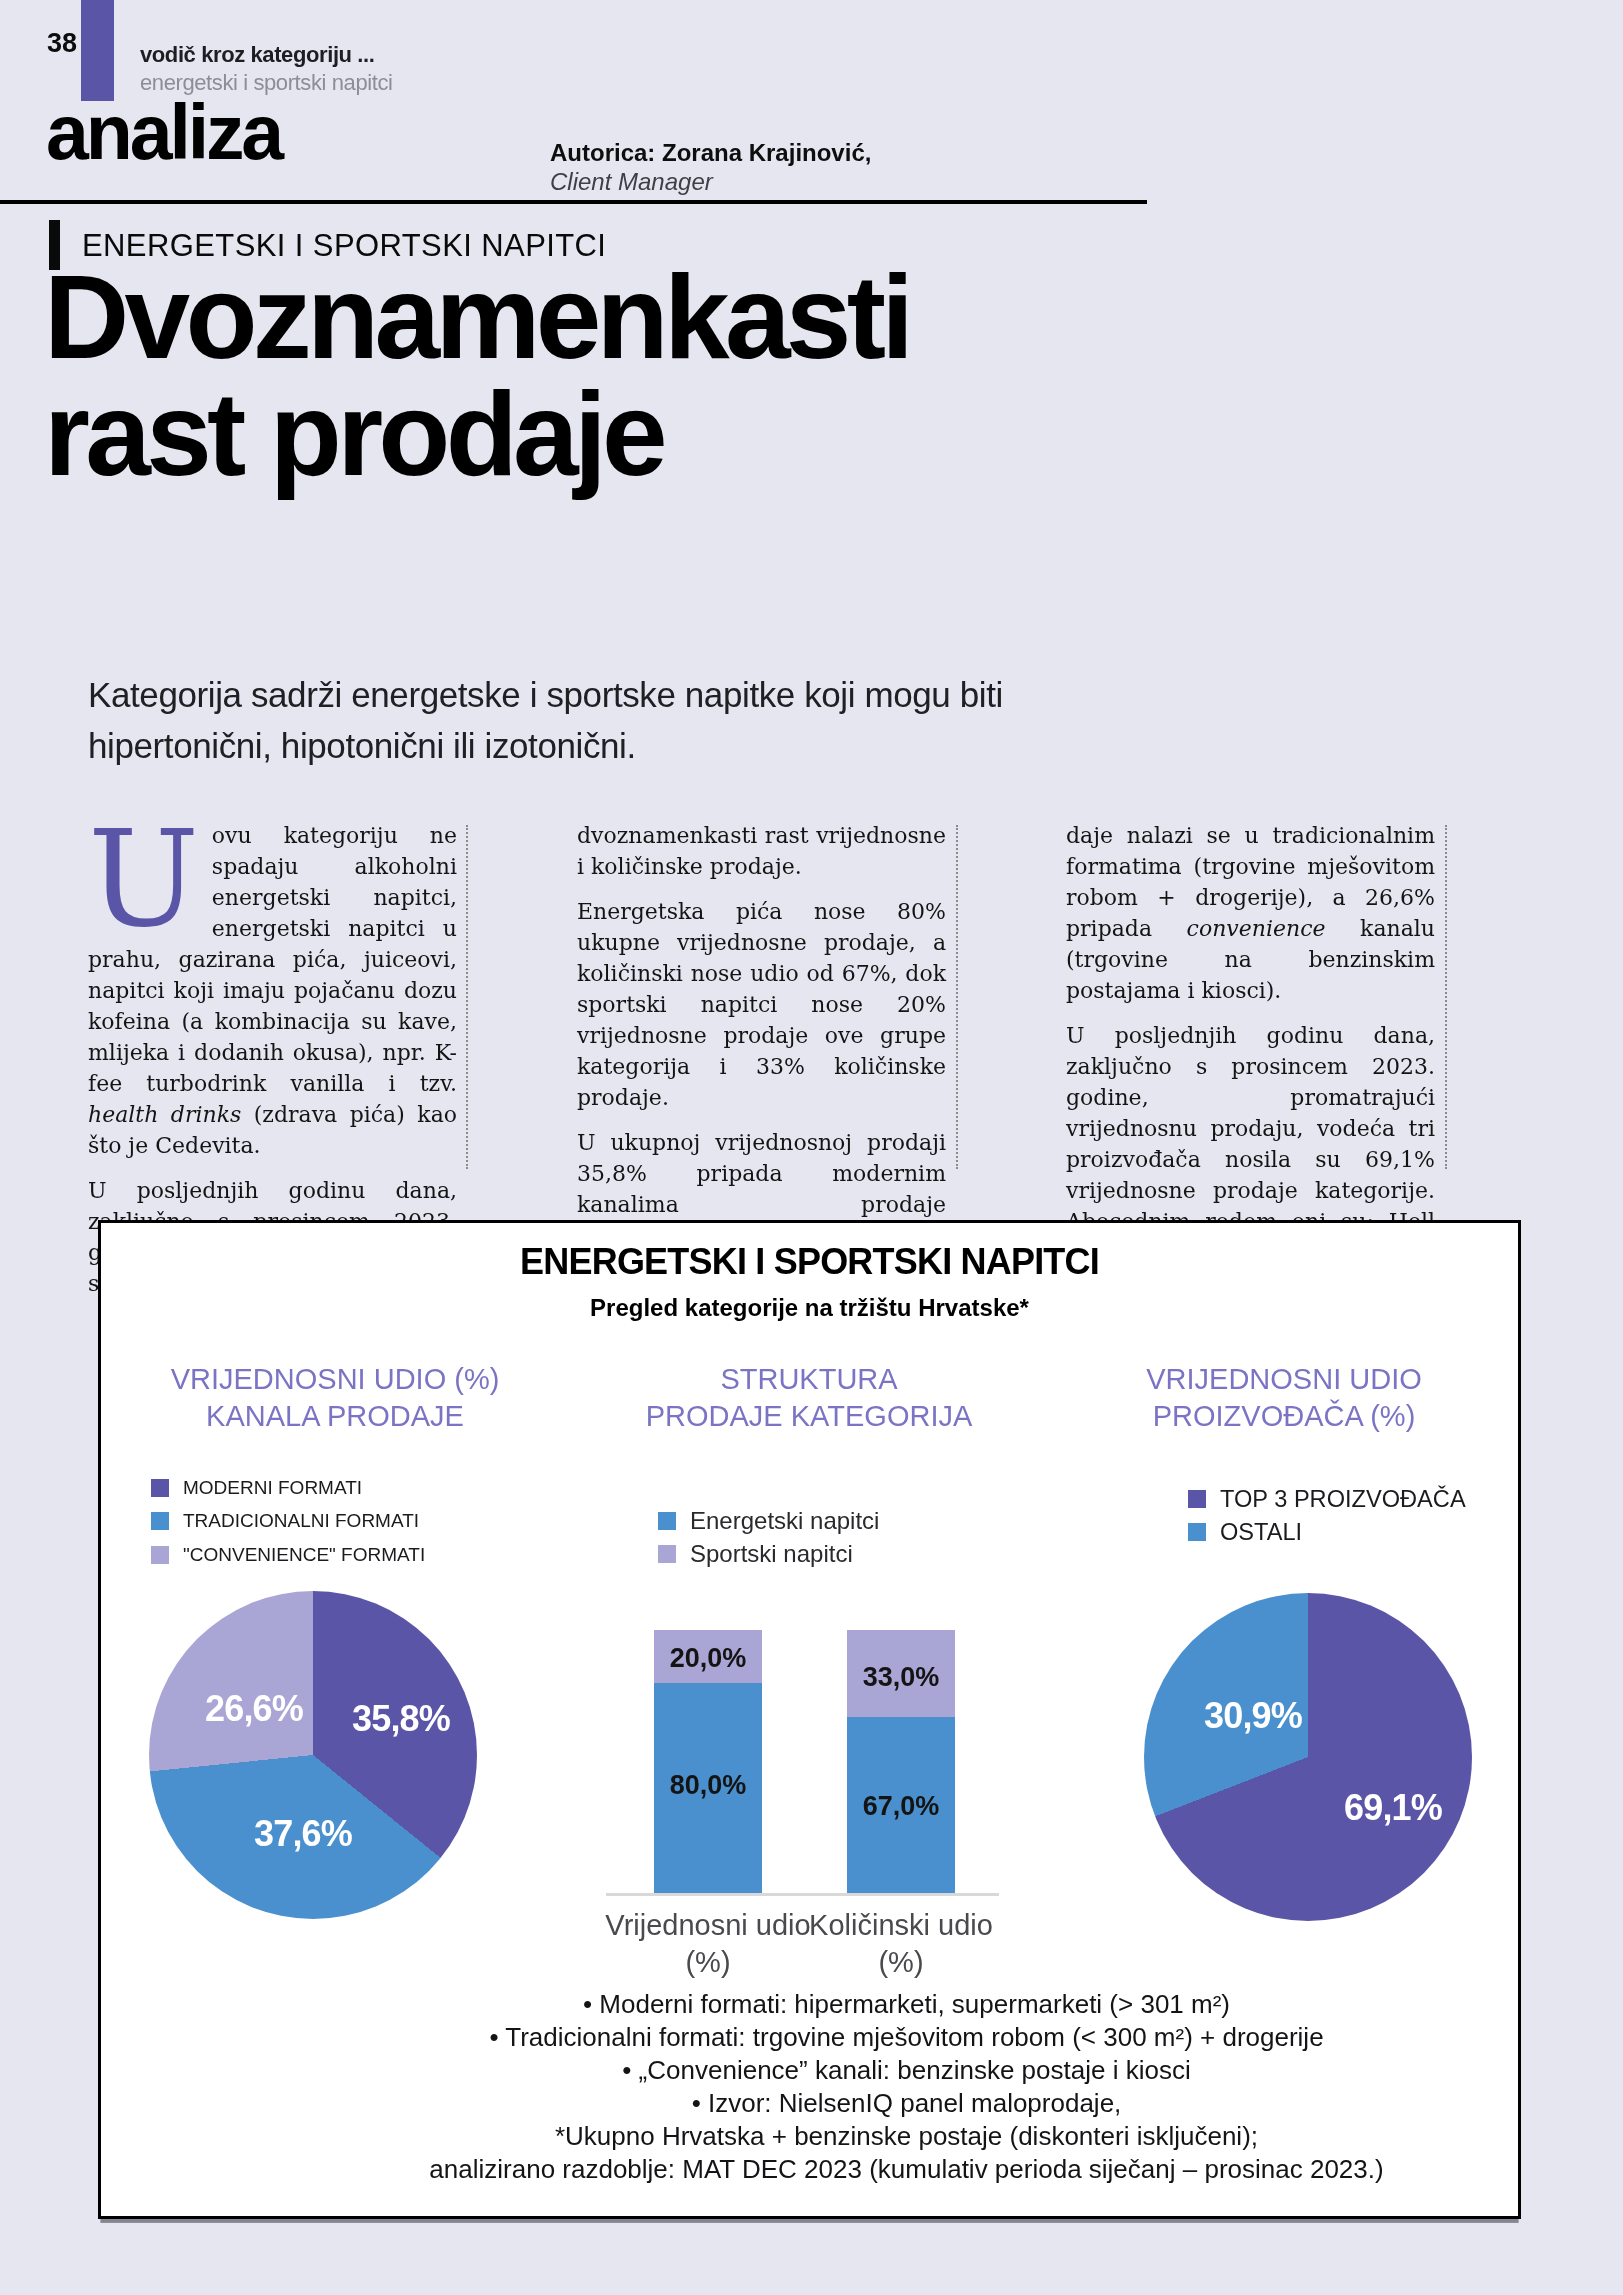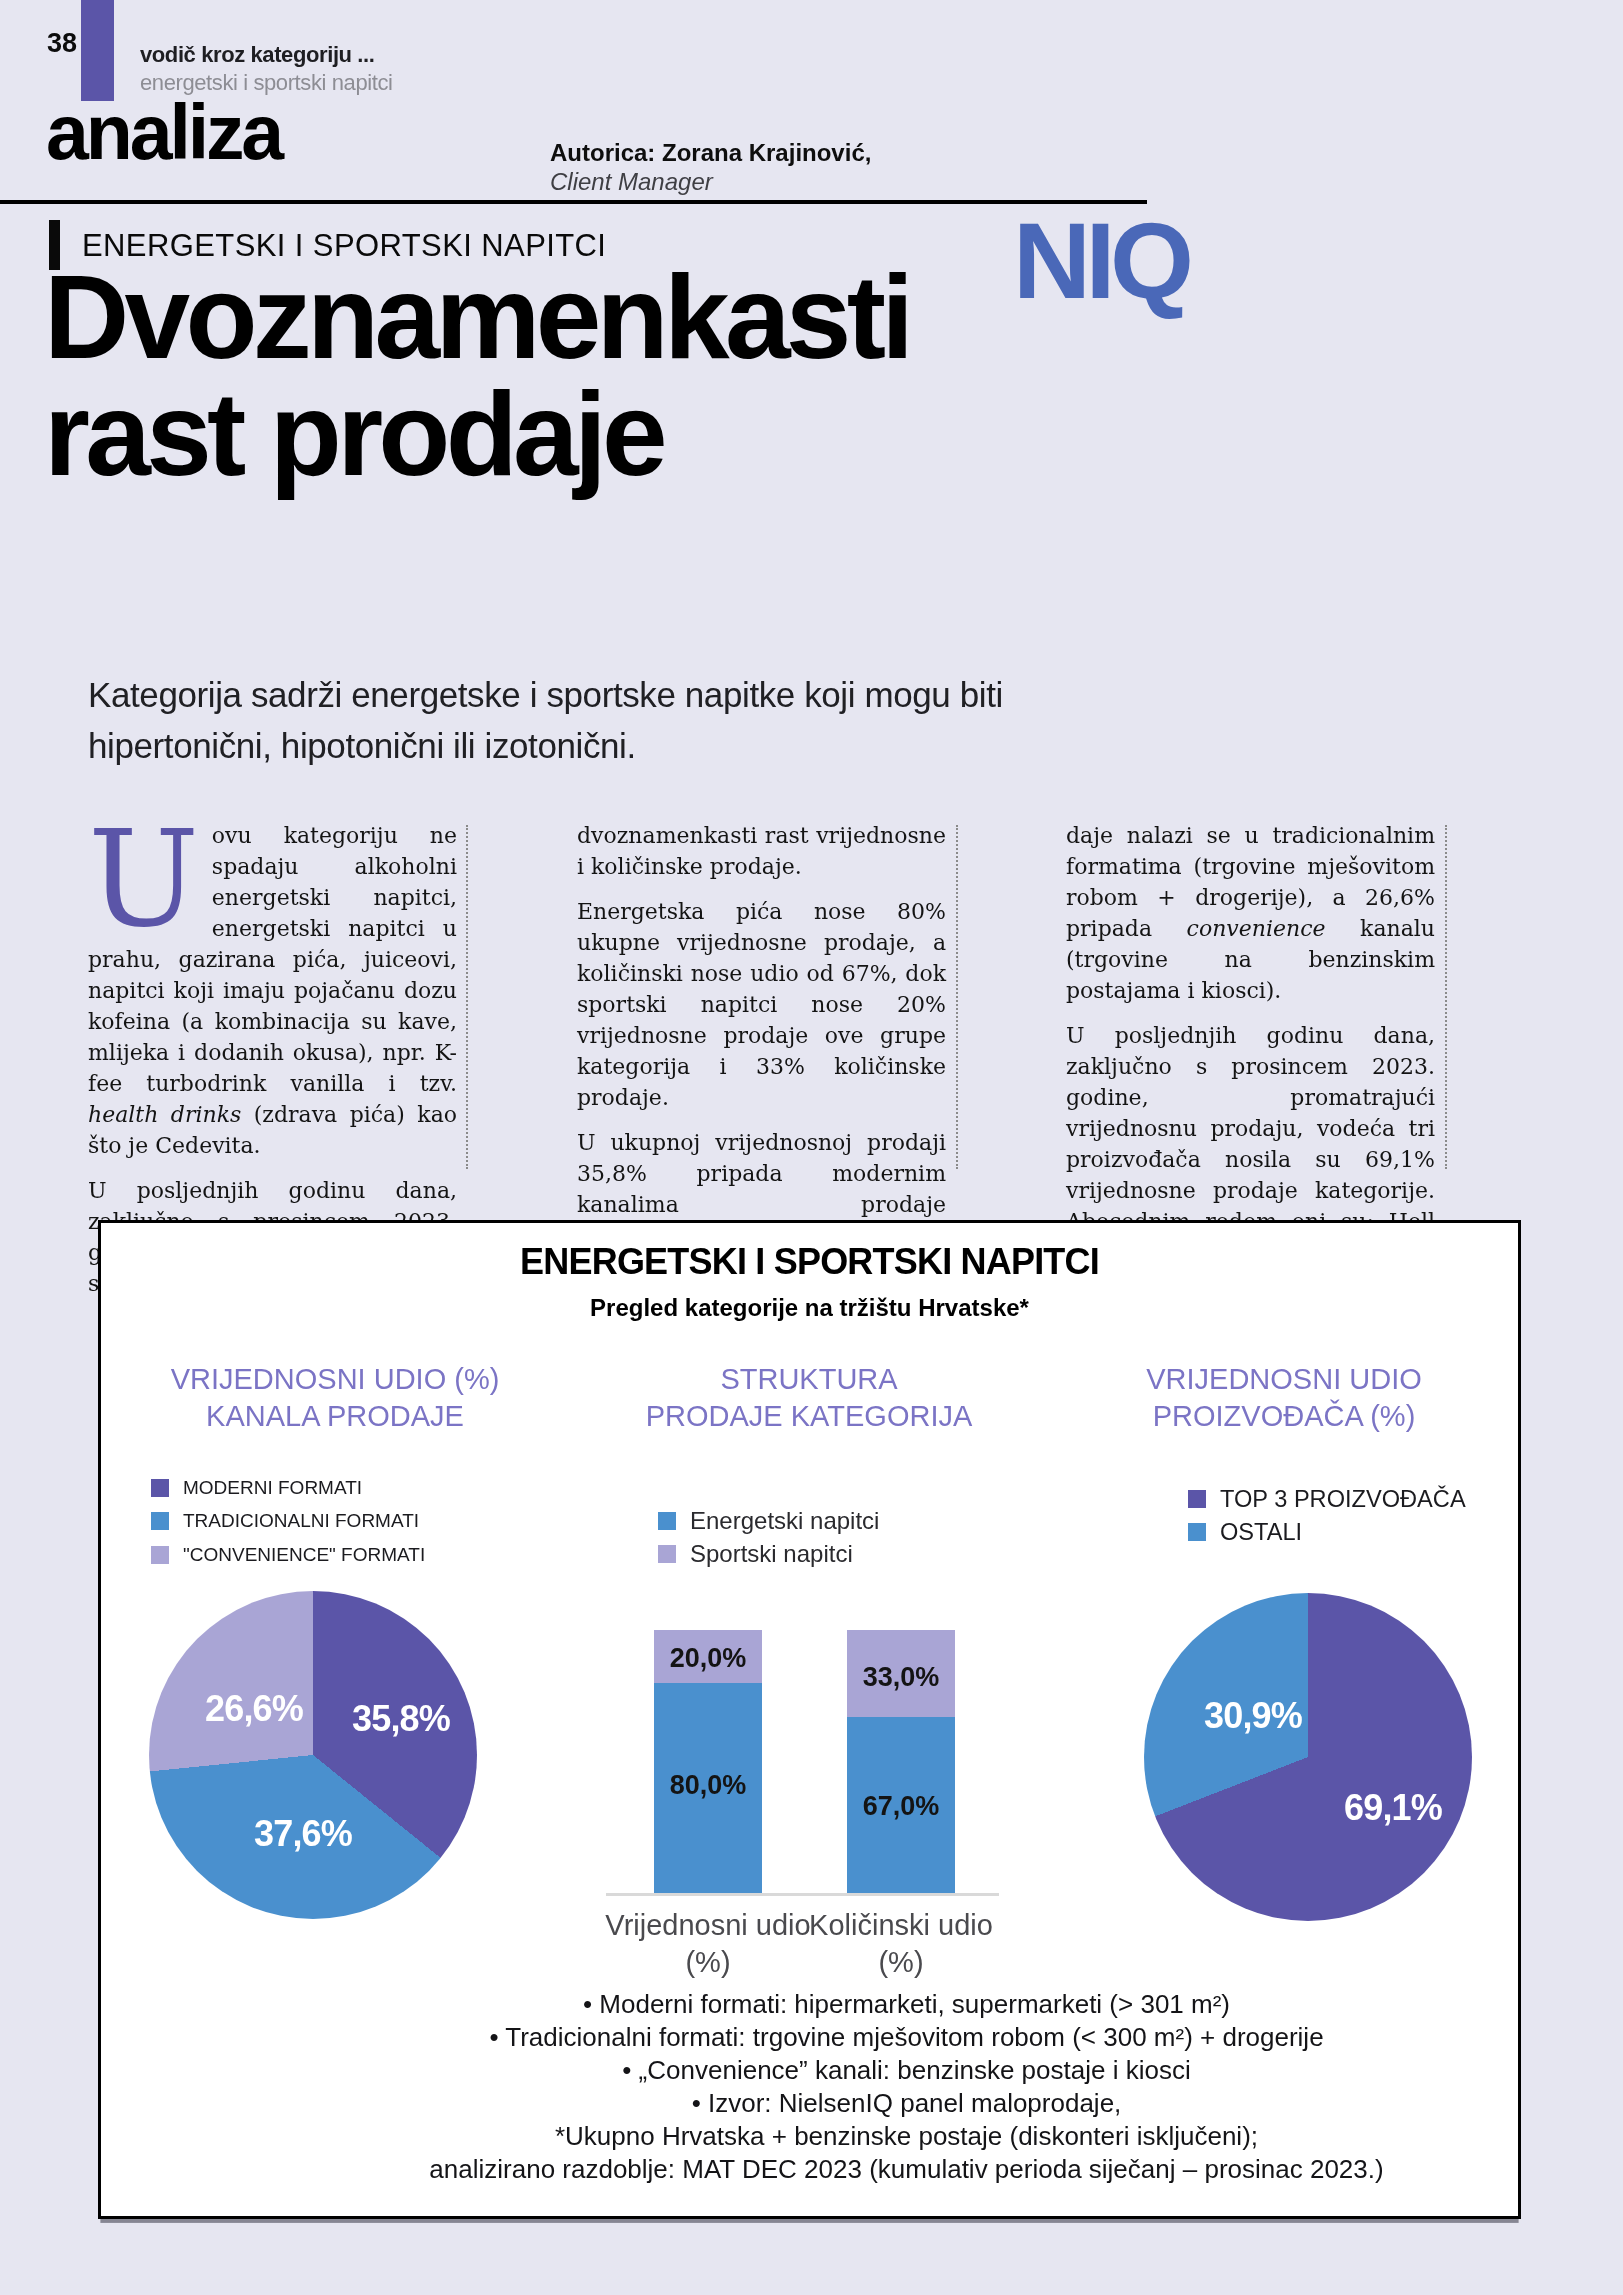--- a/index.html
+++ b/index.html
@@ -84,21 +84,20 @@
   <div class="abs kicker-block">
     <div class="kicker-1">vodič kroz kategoriju ...</div>
     <div class="kicker-2">energetski i sportski napitci</div>
   </div>
   <div class="abs section-word">analiza</div>
   <div class="abs author-block">
     <div class="author-1">Autorica: Zorana Krajinović,</div>
     <div class="author-2">Client Manager</div>
   </div>
   <div class="abs header-rule"></div>
-  <div class="abs niq-logo">NIQ</div>
 
   <div class="abs eyebrow-bar"></div>
   <div class="abs eyebrow">ENERGETSKI I SPORTSKI NAPITCI</div>
   <div class="abs headline">
     <div>Dvoznamenkasti</div>
     <div>rast prodaje</div>
   </div>
   <div class="abs lead">Kategorija sadrži energetske i sportske napitke koji mogu biti hipertonični, hipotonični ili izotonični.</div>
 
   <div class="abs body-cols">

